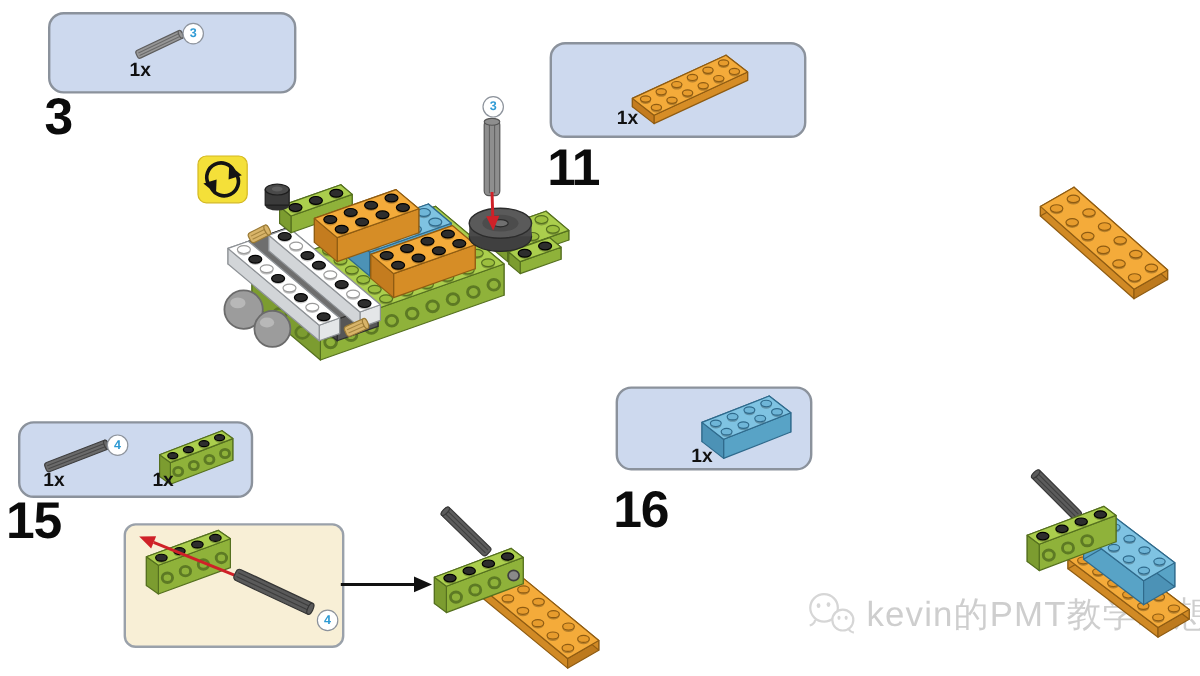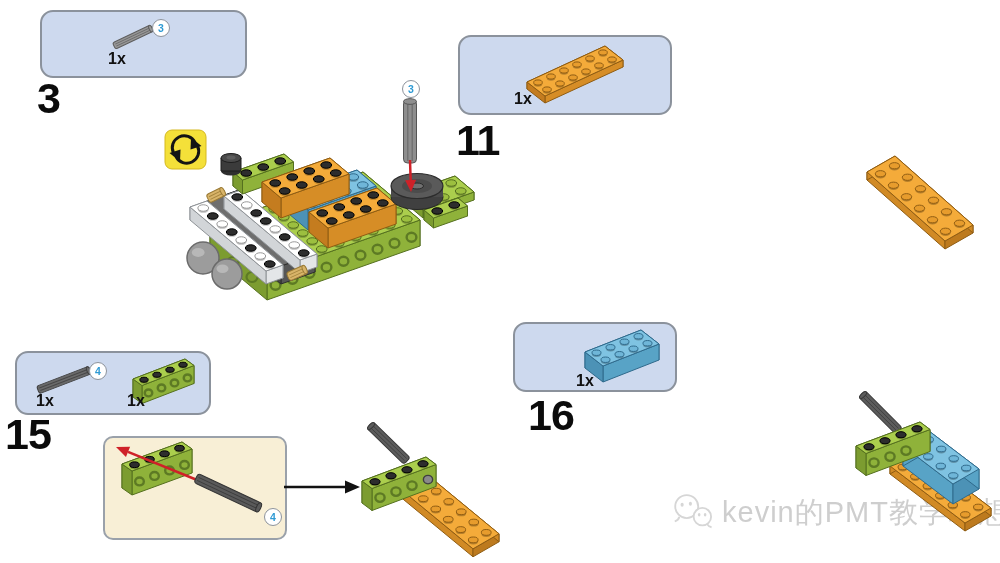--- a/index.html
+++ b/index.html
@@ -675,21 +675,21 @@
           <ellipse cx="874" cy="462.6" rx="4.613762022471467" ry="4.244661060673749" fill="none" stroke="#5d7a24" stroke-width="2.4"></ellipse>
           <ellipse cx="890" cy="456.6" rx="4.613762022471467" ry="4.244661060673749" fill="none" stroke="#5d7a24" stroke-width="2.4"></ellipse>
           <ellipse cx="906" cy="450.6" rx="4.613762022471467" ry="4.244661060673749" fill="none" stroke="#5d7a24" stroke-width="2.4"></ellipse>
         </g>
       </g>
     </svg>
 
   <div class="step-num" style="left:37px;top:77px;">3</div>
   <div class="step-num" style="left:456px;top:119px;">11</div>
   <div class="step-num" style="left:5px;top:413px;">15</div>
-  <div class="step-num" style="left:511px;top:394px;margin-left:17px;">16</div>
+  <div class="step-num" style="left:511px;top:404px;">16</div>
 
   <div class="count" style="left:108px;top:50px;">1x</div>
   <div class="count" style="left:514px;top:90px;">1x</div>
   <div class="count" style="left:36px;top:392px;">1x</div>
   <div class="count" style="left:127px;top:392px;">1x</div>
   <div class="count" style="left:576px;top:372px;">1x</div>
 
   <div class="badge" style="left:152px;top:19px;">3</div>
   <div class="badge" style="left:402px;top:80px;">3</div>
   <div class="badge" style="left:89px;top:362px;">4</div>

